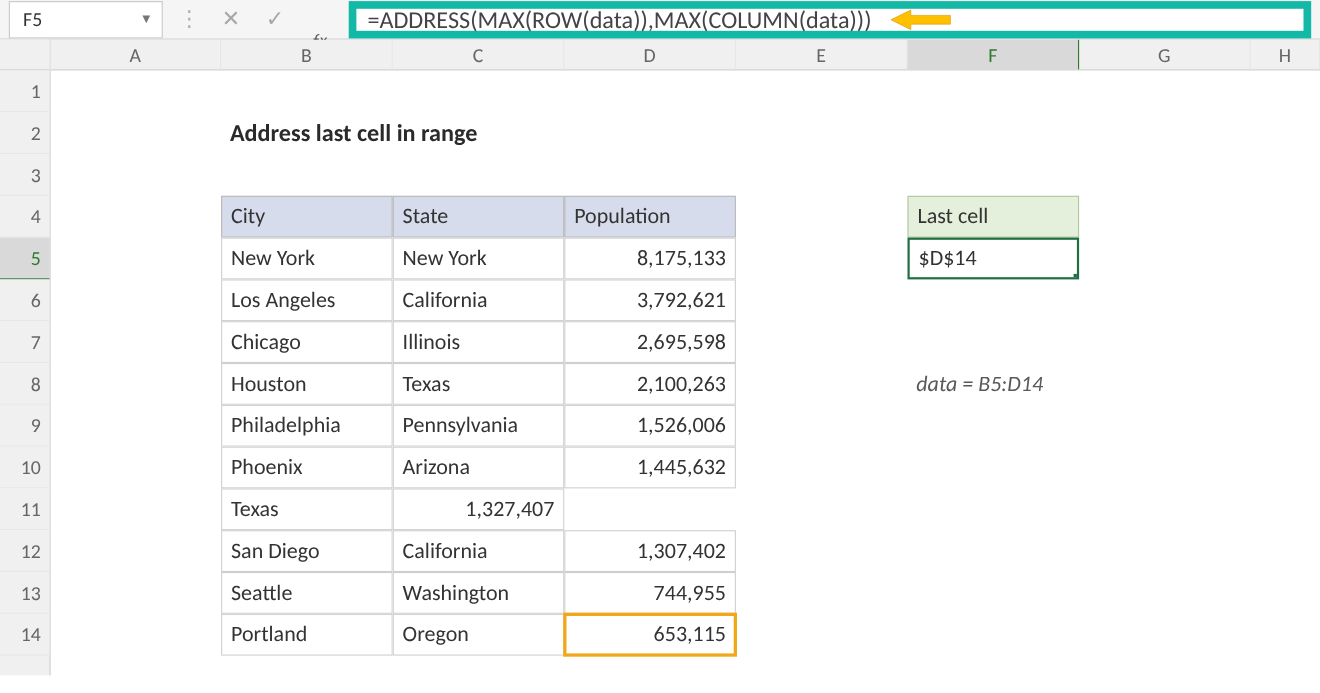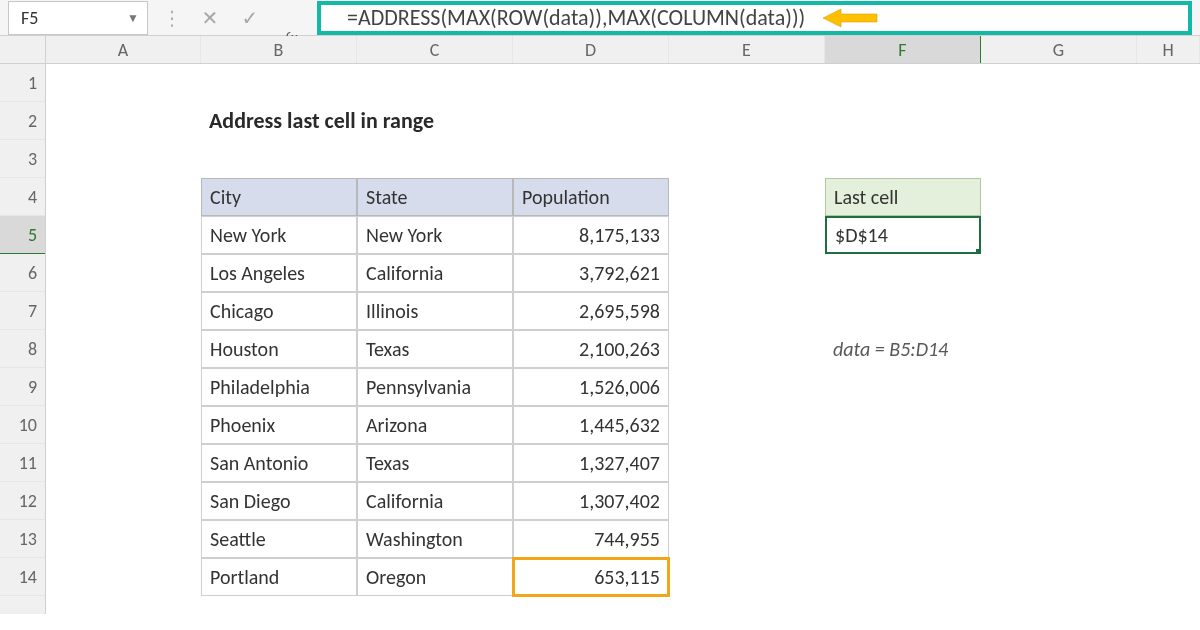--- a/index.html
+++ b/index.html
@@ -39,26 +39,26 @@
     width: 26px;
     height: 26px;
     display:flex;align-items:center;justify-content:center;
     color:#a7a7a7;
   }
   .fb-btn.fx { color:#555; font-style: italic; font-size: 16px; margin-top: 40px;}
   .formula-input {
     flex: 1;
     height: 34px;
     background:#fff;
-    border:4px solid #14b8a6;
+    border:7px solid #14b8a6;
     display:flex;
     align-items:center;
     font-family: Calibri, Arial, sans-serif;
     font-size: 22px;
-    padding-left: 26px;
+    padding-left: 10px;
     color:#444;
     position:relative;
   }
   .arrow-annot {
     width: 54px;
     height: 22px;
     margin-left: 18px;
   }
   
   .sheet {
@@ -282,21 +282,20 @@
         <div class="cell wC tbl-cell">Arizona</div>
         <div class="cell wD tbl-cell num">1,445,632</div>
         <div class="cell wE grid-off"></div>
         <div class="cell wF grid-off"></div>
         <div class="cell wG grid-off"></div>
         <div class="cell wH grid-off"></div>
       </div>
 
       <div class="row">
         <div class="cell wA grid-off"></div>
-        <div class="cell wB tbl-cell">San Antonio</div>
         <div class="cell wC tbl-cell">Texas</div>
         <div class="cell wD tbl-cell num">1,327,407</div>
         <div class="cell wE grid-off"></div>
         <div class="cell wF grid-off"></div>
         <div class="cell wG grid-off"></div>
         <div class="cell wH grid-off"></div>
       </div>
 
       <div class="row">
         <div class="cell wA grid-off"></div>

